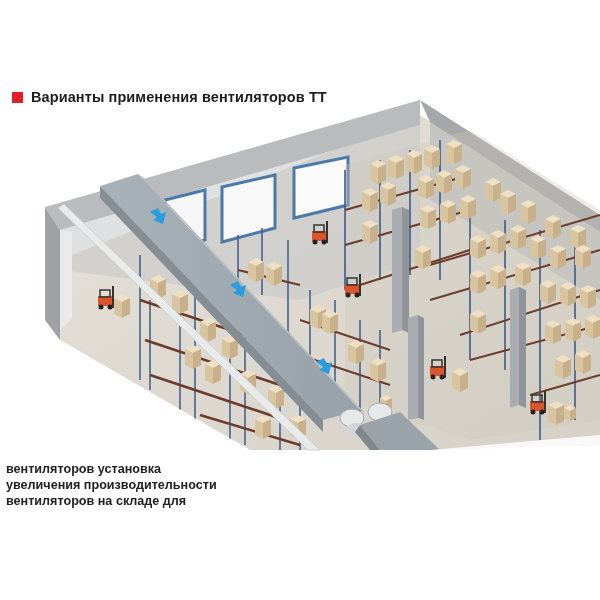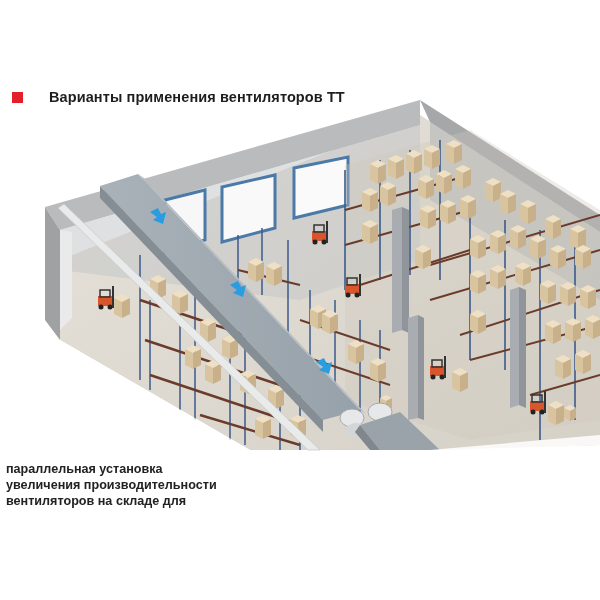--- a/index.html
+++ b/index.html
@@ -1,19 +1,19 @@
 <!DOCTYPE html>
 <html><head>
 <meta charset="utf-8">
 <style>
   html, body { margin:0; padding:0; background:#ffffff; }
   body { width:600px; height:600px; position:relative; overflow:hidden; font-family:"Liberation Sans", "DejaVu Sans", sans-serif; }
   .heading { position:absolute; left:12px; top:89px; display:flex; align-items:center; gap:8px; }
   .heading .marker { width:11px; height:11px; background:#e3202a; display:inline-block; }
-  .heading .title { font-size:14.5px; font-weight:bold; color:#1e1e1e; letter-spacing:0.1px;margin-left:18px; }
+  .heading .title { font-size:14.5px; font-weight:bold; color:#1e1e1e; letter-spacing:0.1px; }
   .illustration { position:absolute; left:0; top:0; width:600px; height:600px; }
   .caption { position:absolute; left:6px; top:461px; font-size:12.6px; font-weight:bold; color:#222; line-height:16px; }
   .caption div { white-space:nowrap; }
 </style>
 </head>
 <body>
 
 <div class="heading">
   <span class="marker"></span>
   <span class="title">Варианты применения вентиляторов ТТ</span>
@@ -238,16 +238,16 @@
     <polygon points="150,212 158,208 161,214 166,212 163,224 153,220 157,217"></polygon>
     <polygon points="230,285 238,281 241,287 246,285 243,297 233,293 237,290"></polygon>
     <polygon points="316,362 324,358 327,364 332,362 329,374 319,370 323,367"></polygon>
   </g>
 
   <polygon points="60,340 250,450 240,450 60,348" fill="#ffffff" opacity="0.8"></polygon>
   <polygon points="430,450 600,435 600,445 440,452" fill="#ffffff" opacity="0.85"></polygon>
 </svg>
 
 <div class="caption">
-  <div>параллельная установка</div>
+  <div>вентиляторов установка</div>
   <div>увеличения производительности</div>
   <div>вентиляторов на складе для</div>
 </div>
 
 </body></html>

